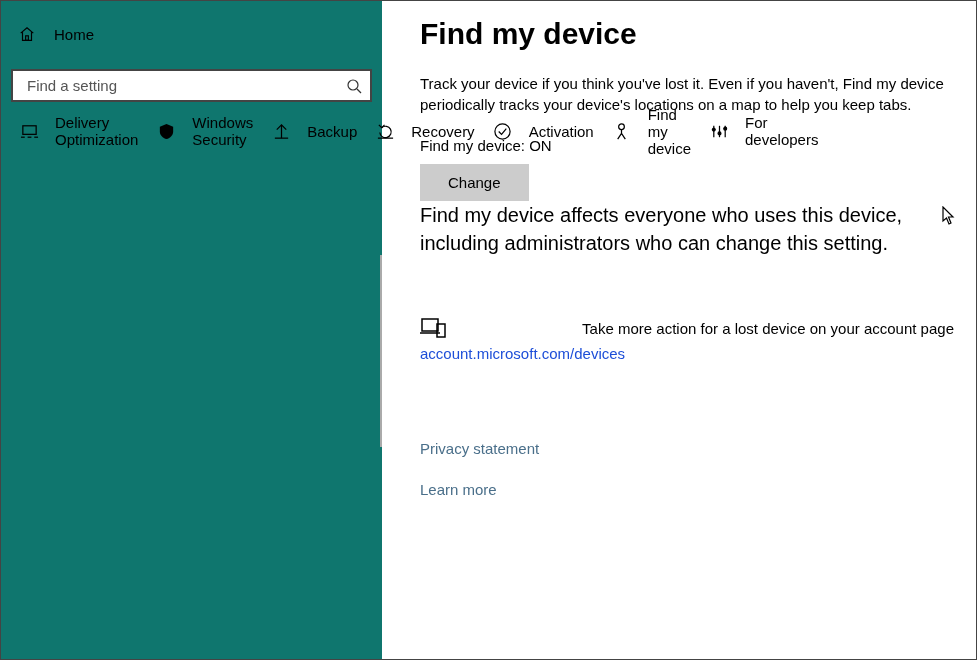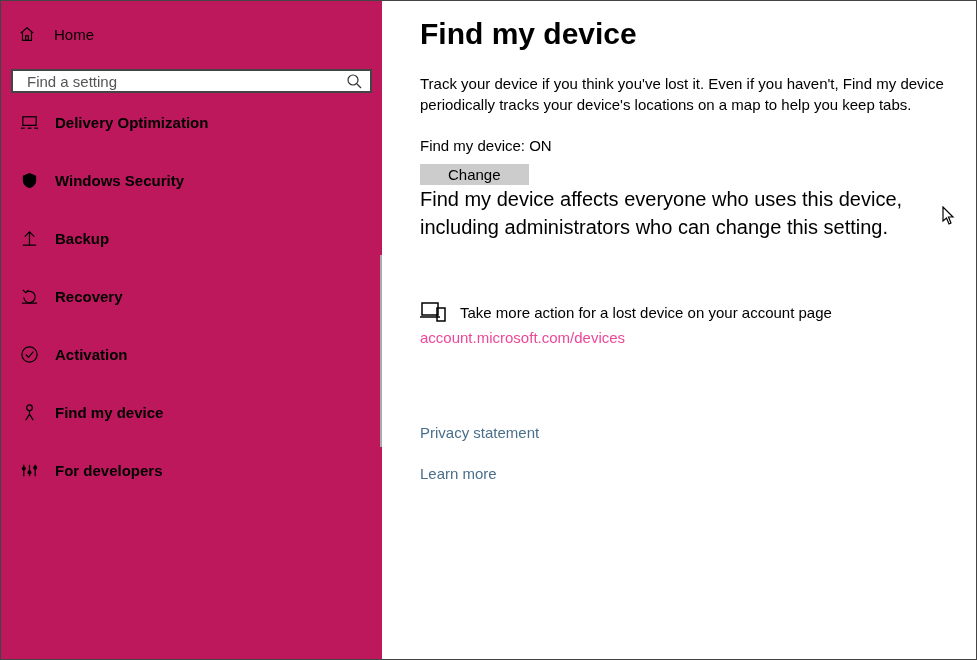--- a/index.html
+++ b/index.html
@@ -14,21 +14,21 @@
     overflow: hidden;
     border: 1px solid #444;
   }
   .root {
     display: flex;
     width: 100%;
     height: 100%;
   }
   .sidebar {
     width: 381px;
-    background: #be185d;
+    background: #0f766e;
     padding: 12px 0 0 0;
     display: flex;
     flex-direction: column;
     position: relative;
   }
   .home-row {
     display: flex;
     align-items: center;
     height: 42px;
     padding-left: 16px;
@@ -43,21 +43,21 @@
   }
   .home-row .label {
     margin-left: 17px;
     font-size: 15px;
   }
   .search-wrap {
     margin: 14px 10px 0 10px;
   }
   .search-box {
     width: 100%;
-    height: 24px;
+    height: 33px;
     border: 2px solid #444;
     background: #fff;
     display: flex;
     align-items: center;
     padding: 0 8px 0 12px;
   }
   .search-box input {
     flex: 1;
     border: none;
     outline: none;
@@ -70,22 +70,21 @@
   .search-icon {
     width: 16px; height: 16px;
   }
   .category-header {
     font-weight: 600;
     font-size: 15px;
     padding: 28px 0 18px 10px;
   }
   .nav-list {
     display: flex;
-    flex-direction: column;
-    font-weight: bold;
+    flex-direction: row;
   }
   .nav-item {
     display: flex;
     align-items: center;
     height: 58px;
     padding-left: 18px;
     cursor: default;
   }
   .nav-item .icon {
     width: 20px;
@@ -125,46 +124,47 @@
     margin-bottom: 22px;
   }
   .status-line {
     font-size: 15px;
     margin-bottom: 10px;
   }
   .change-btn {
     display: inline-block;
     background: #ccc;
     border: none;
-    padding: 2px 28px;
+    padding: 10px 28px;
     font-size: 15px;
     font-family: inherit;
     cursor: pointer;
   }
   .para2 {
     font-size: 20px;
     line-height: 1.4;
     max-width: 540px;
   }
   .action-row {
     display: flex;
     align-items: center;
     margin-top: 60px;
+    justify-content: space-between;
   }
   .action-row .icon {
     width: 26px; height: 22px;
     margin-right: 14px;
   }
   .action-row .text {
     font-size: 15px;
   }
   .link-url {
     margin-top: 6px;
     font-size: 15px;
-    color: #ec4899;
+    color: #1d4ed8;
   }
   .bottom-links {
     margin-top: 78px;
   }
   .link {
     color: #4a6f8a;
     font-size: 15px;
     margin-bottom: 24px;
     cursor: pointer;
   }

